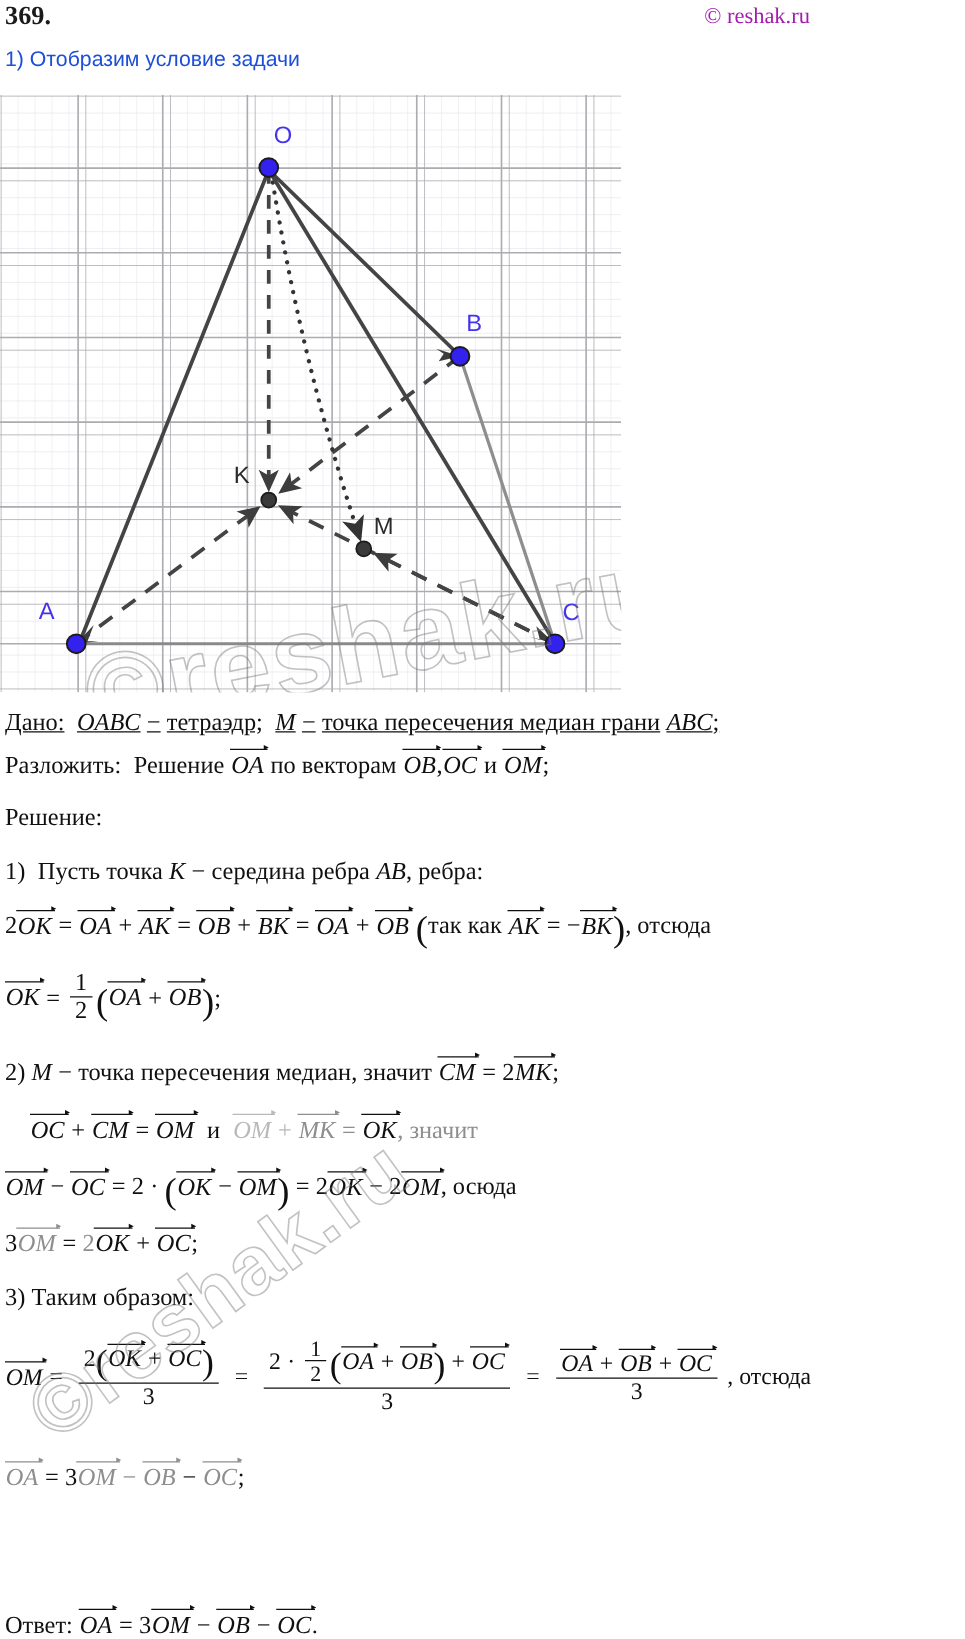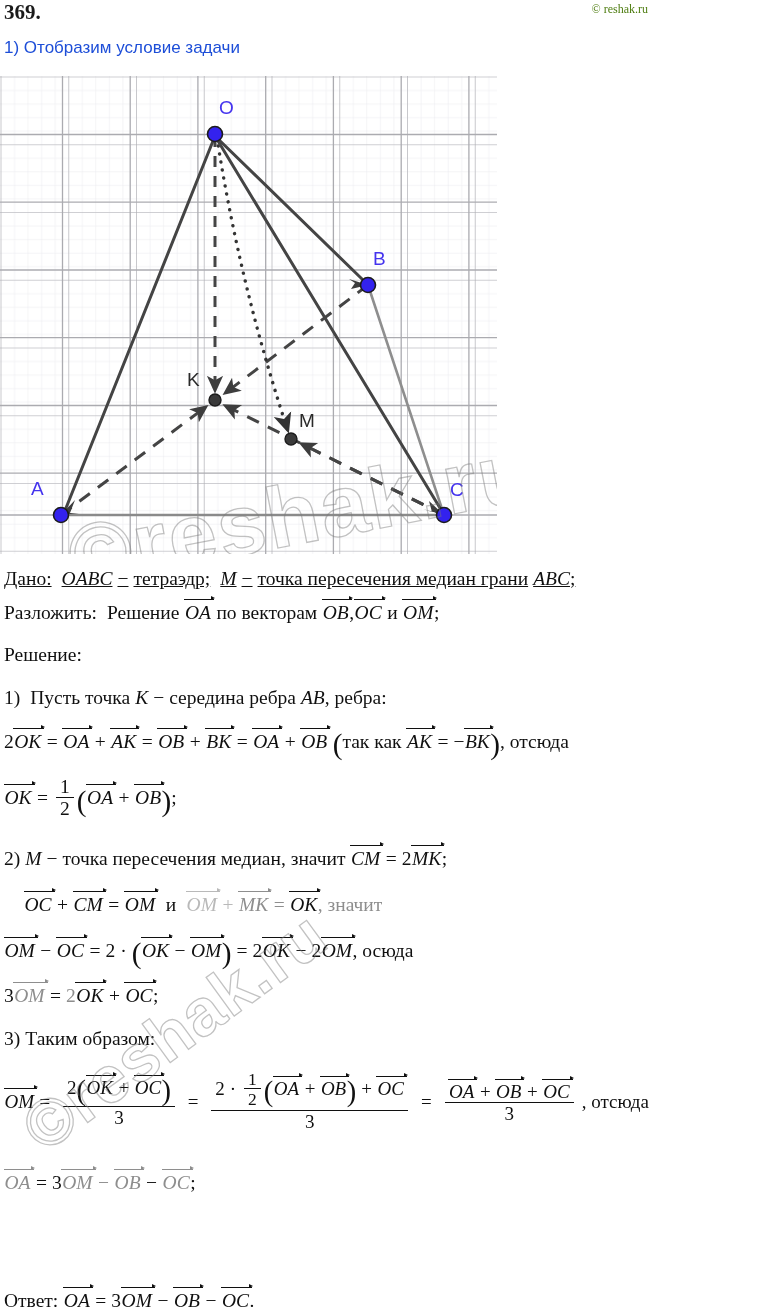--- a/index.html
+++ b/index.html
@@ -14,21 +14,21 @@
   }
   #task-number{
     position:absolute; left:4px; top:0px;
     font-family:"Liberation Serif", serif;
     font-weight:bold; font-size:21px; letter-spacing:0px;
   }
   #task-number .dot{font-weight:bold;}
   #watermark-credit{
     position:absolute; right:6px; top:2px;
     font-family:"Liberation Serif", serif;
-    font-size:12px; color:#4d7c0f;
+    font-size:18px; color:#a21caf;
   }
   #step-heading{
     position:absolute; left:4px; top:38px;
     font-family:"Liberation Sans", sans-serif;
     font-size:17px; color:#1d4ed8;
   }
   
   #figure{
     position:absolute; left:0px; top:76px;
     width:497px; height:478px;

